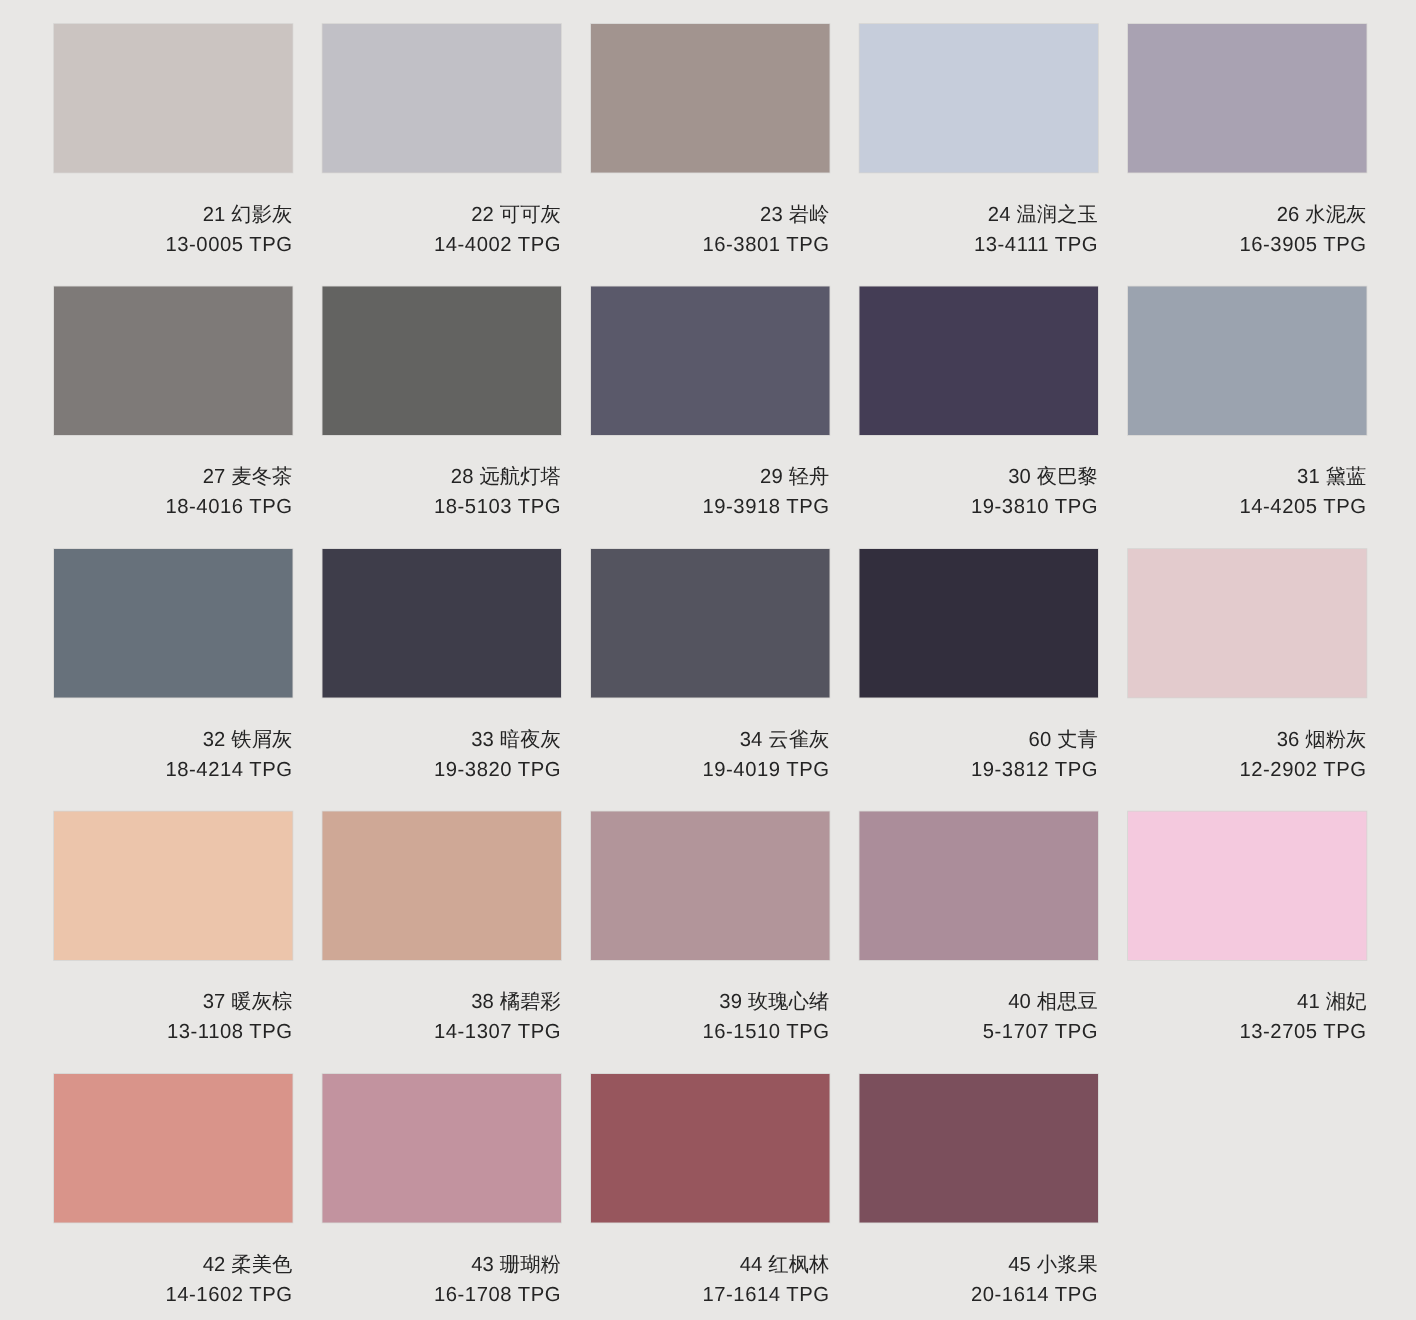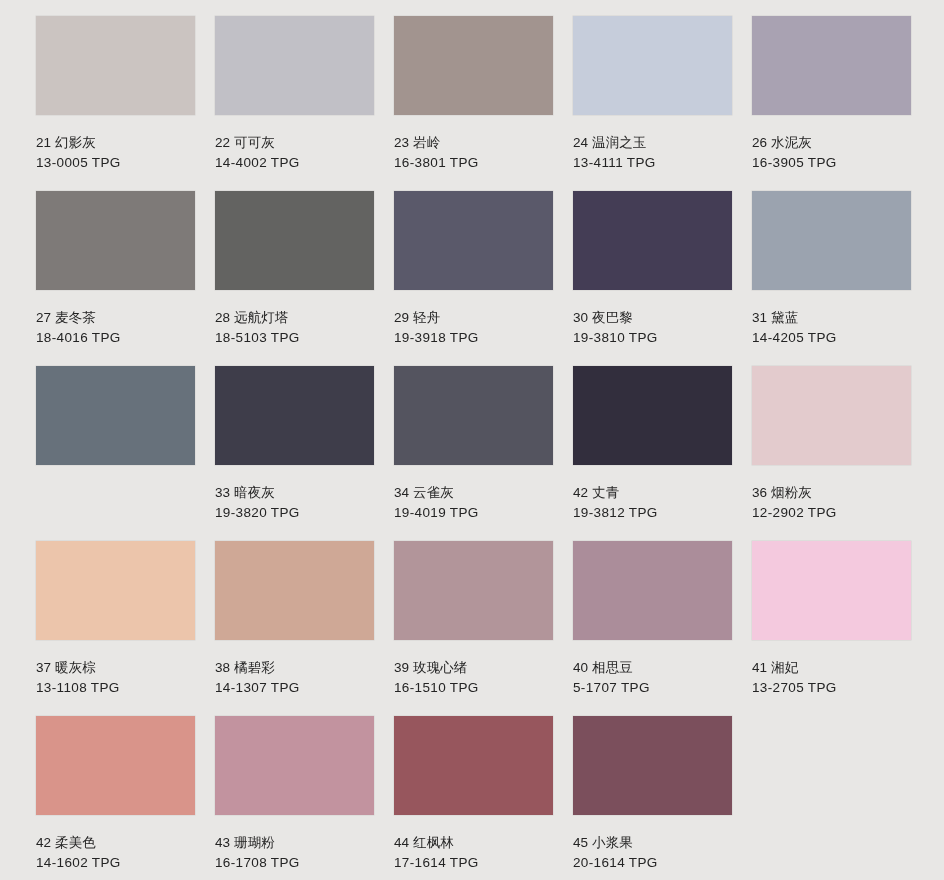--- a/index.html
+++ b/index.html
@@ -14,20 +14,21 @@
     font-family: "Liberation Sans", "DejaVu Sans", sans-serif;
     overflow: hidden;
     -webkit-font-smoothing: antialiased;
   }
   #palette-sheet {
     width: 760px;
     height: 880px;
     position: relative;
     box-sizing: border-box;
     padding: 16px 36px 0 36px;
+    text-align: right;
   }
   .swatch-grid {
     display: grid;
     grid-template-columns: repeat(5, 159px);
     column-gap: 20px;
     row-gap: 0;
     align-content: start;
   }
   .swatch-cell {
     width: 159px;
@@ -126,39 +127,43 @@
       </div>
       <div class="swatch-cell">
         <div class="swatch-chip" style="background-color: rgb(155, 163, 175);"></div>
         <div class="swatch-caption">
           <span class="swatch-name">31 黛蓝</span>
           <span class="swatch-code">14-4205 TPG</span>
         </div>
       </div>
       <div class="swatch-cell">
         <div class="swatch-chip" style="background-color: rgb(103, 113, 123);"></div>
+        <div class="swatch-caption">
+          <span class="swatch-name">32 铁屑灰</span>
+          <span class="swatch-code">18-4214 TPG</span>
+        </div>
       </div>
       <div class="swatch-cell">
         <div class="swatch-chip" style="background-color: rgb(62, 61, 74);"></div>
         <div class="swatch-caption">
           <span class="swatch-name">33 暗夜灰</span>
           <span class="swatch-code">19-3820 TPG</span>
         </div>
       </div>
       <div class="swatch-cell">
         <div class="swatch-chip" style="background-color: rgb(84, 84, 95);"></div>
         <div class="swatch-caption">
           <span class="swatch-name">34 云雀灰</span>
           <span class="swatch-code">19-4019 TPG</span>
         </div>
       </div>
       <div class="swatch-cell">
         <div class="swatch-chip" style="background-color: rgb(50, 46, 61);"></div>
         <div class="swatch-caption">
-          <span class="swatch-name">42 丈青</span>
+          <span class="swatch-name">60 丈青</span>
           <span class="swatch-code">19-3812 TPG</span>
         </div>
       </div>
       <div class="swatch-cell">
         <div class="swatch-chip" style="background-color: rgb(227, 203, 205);"></div>
         <div class="swatch-caption">
           <span class="swatch-name">36 烟粉灰</span>
           <span class="swatch-code">12-2902 TPG</span>
         </div>
       </div>

